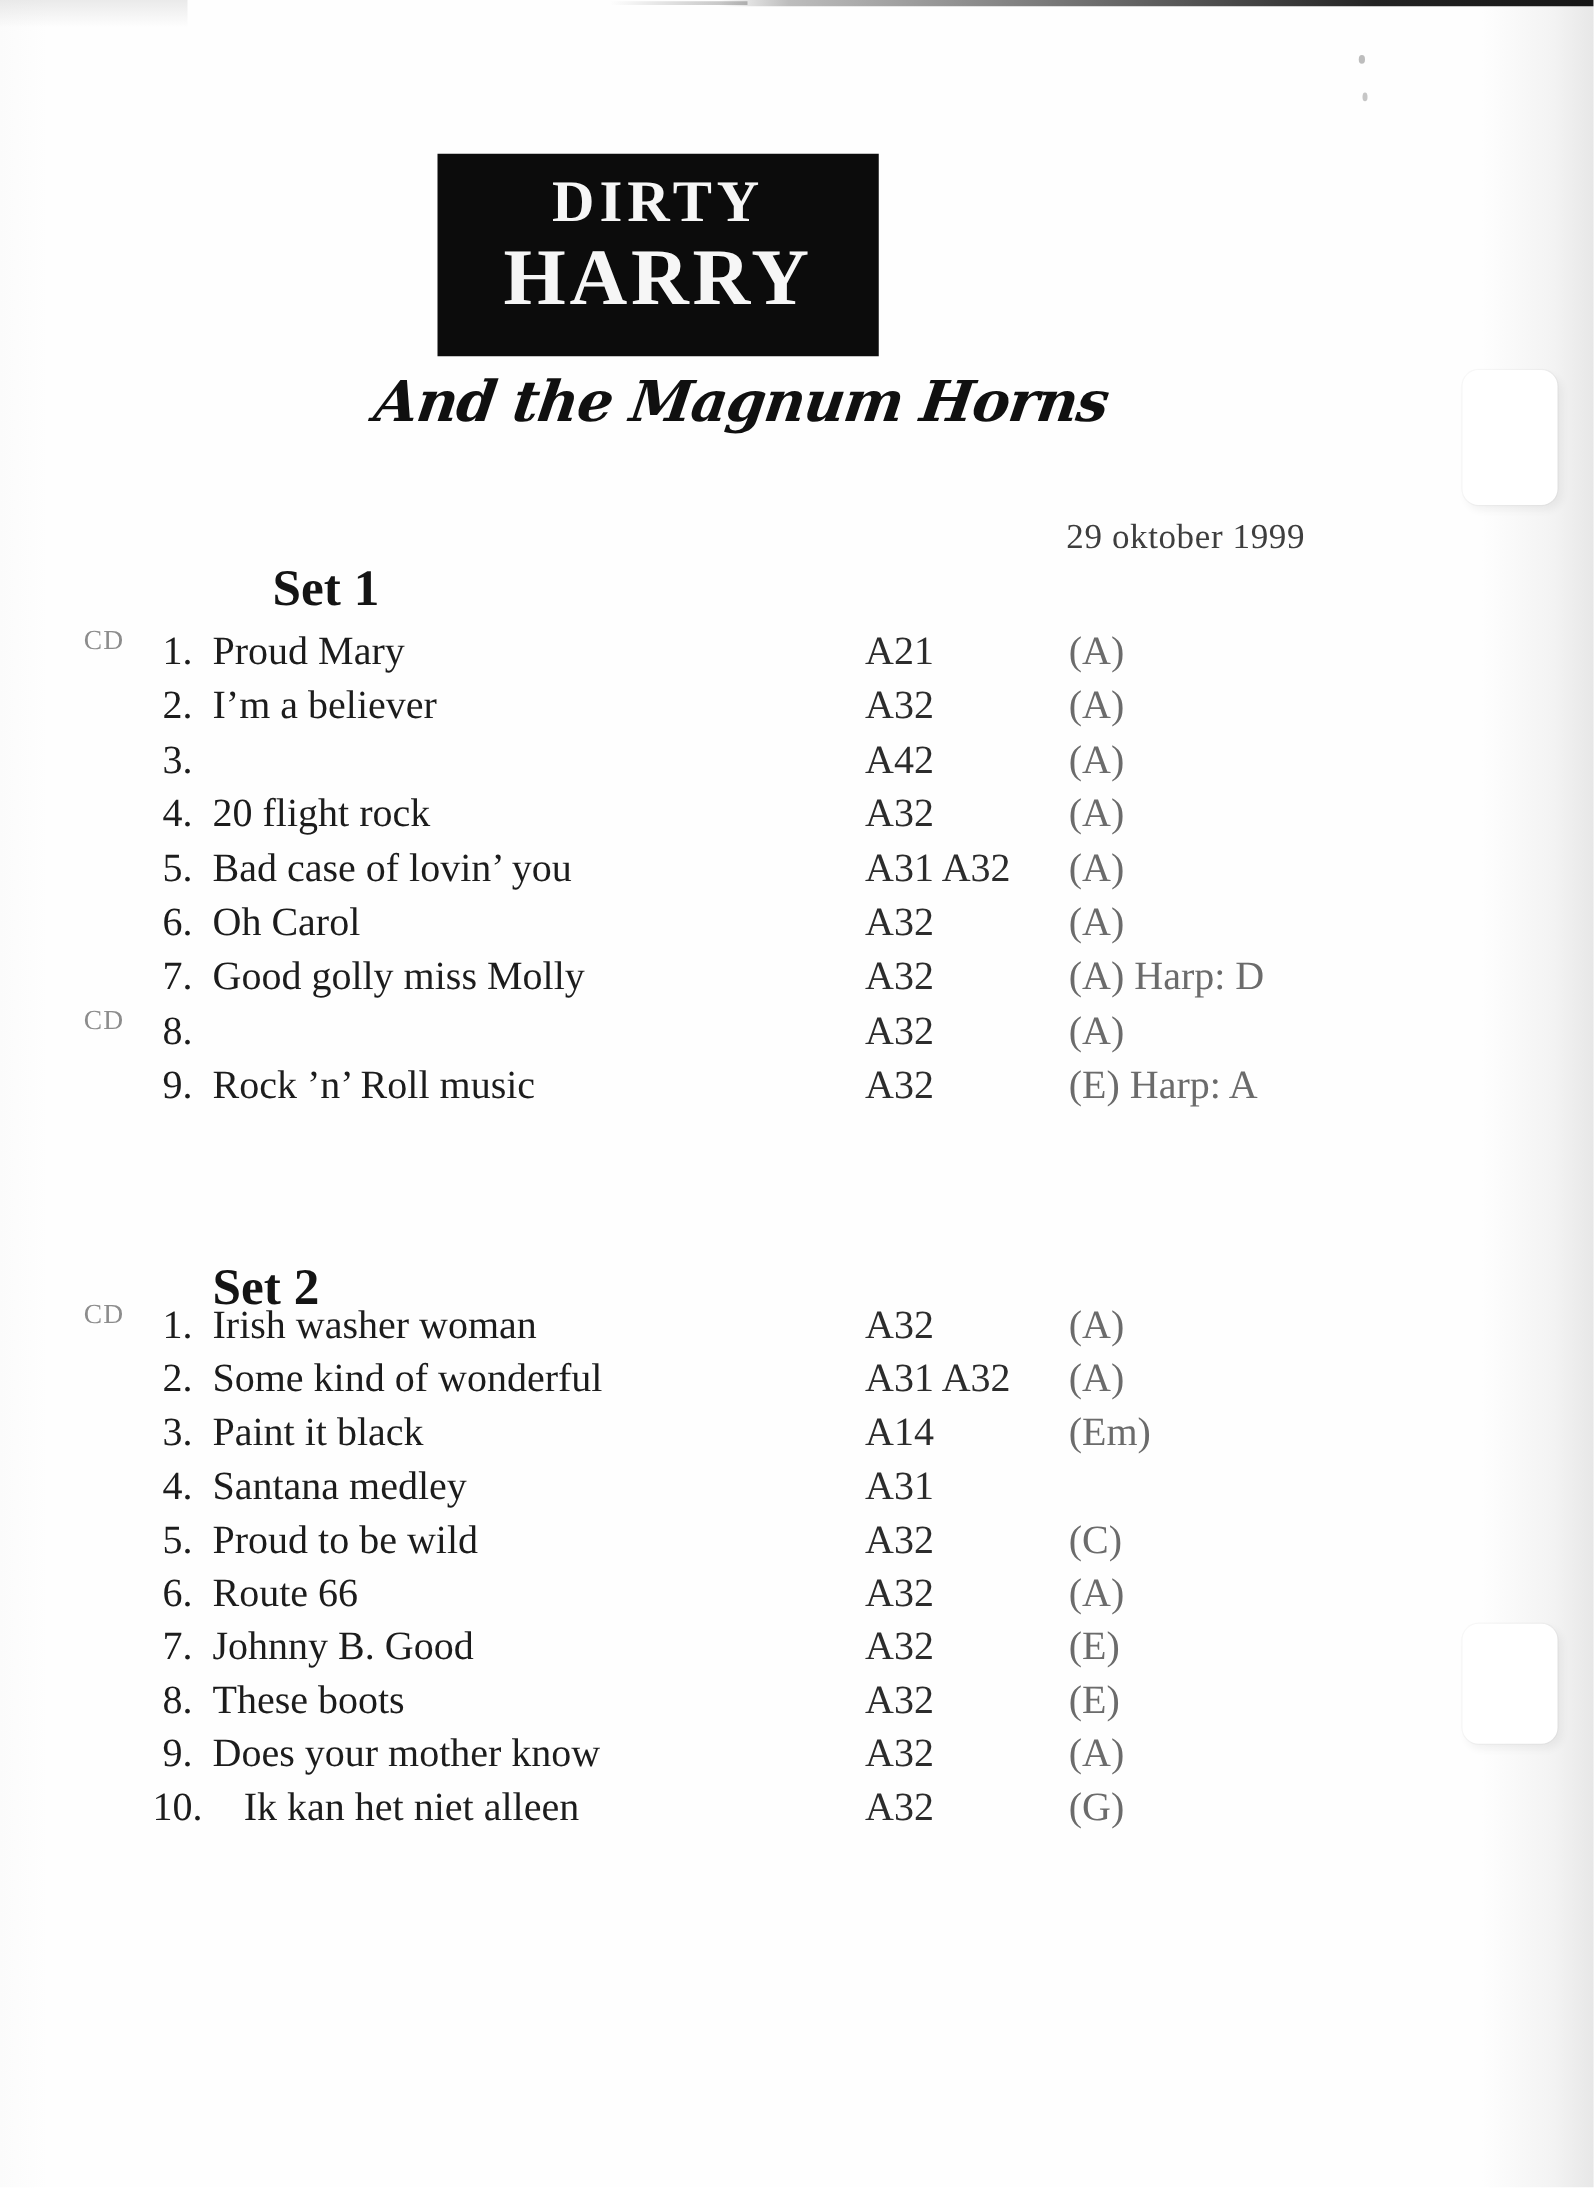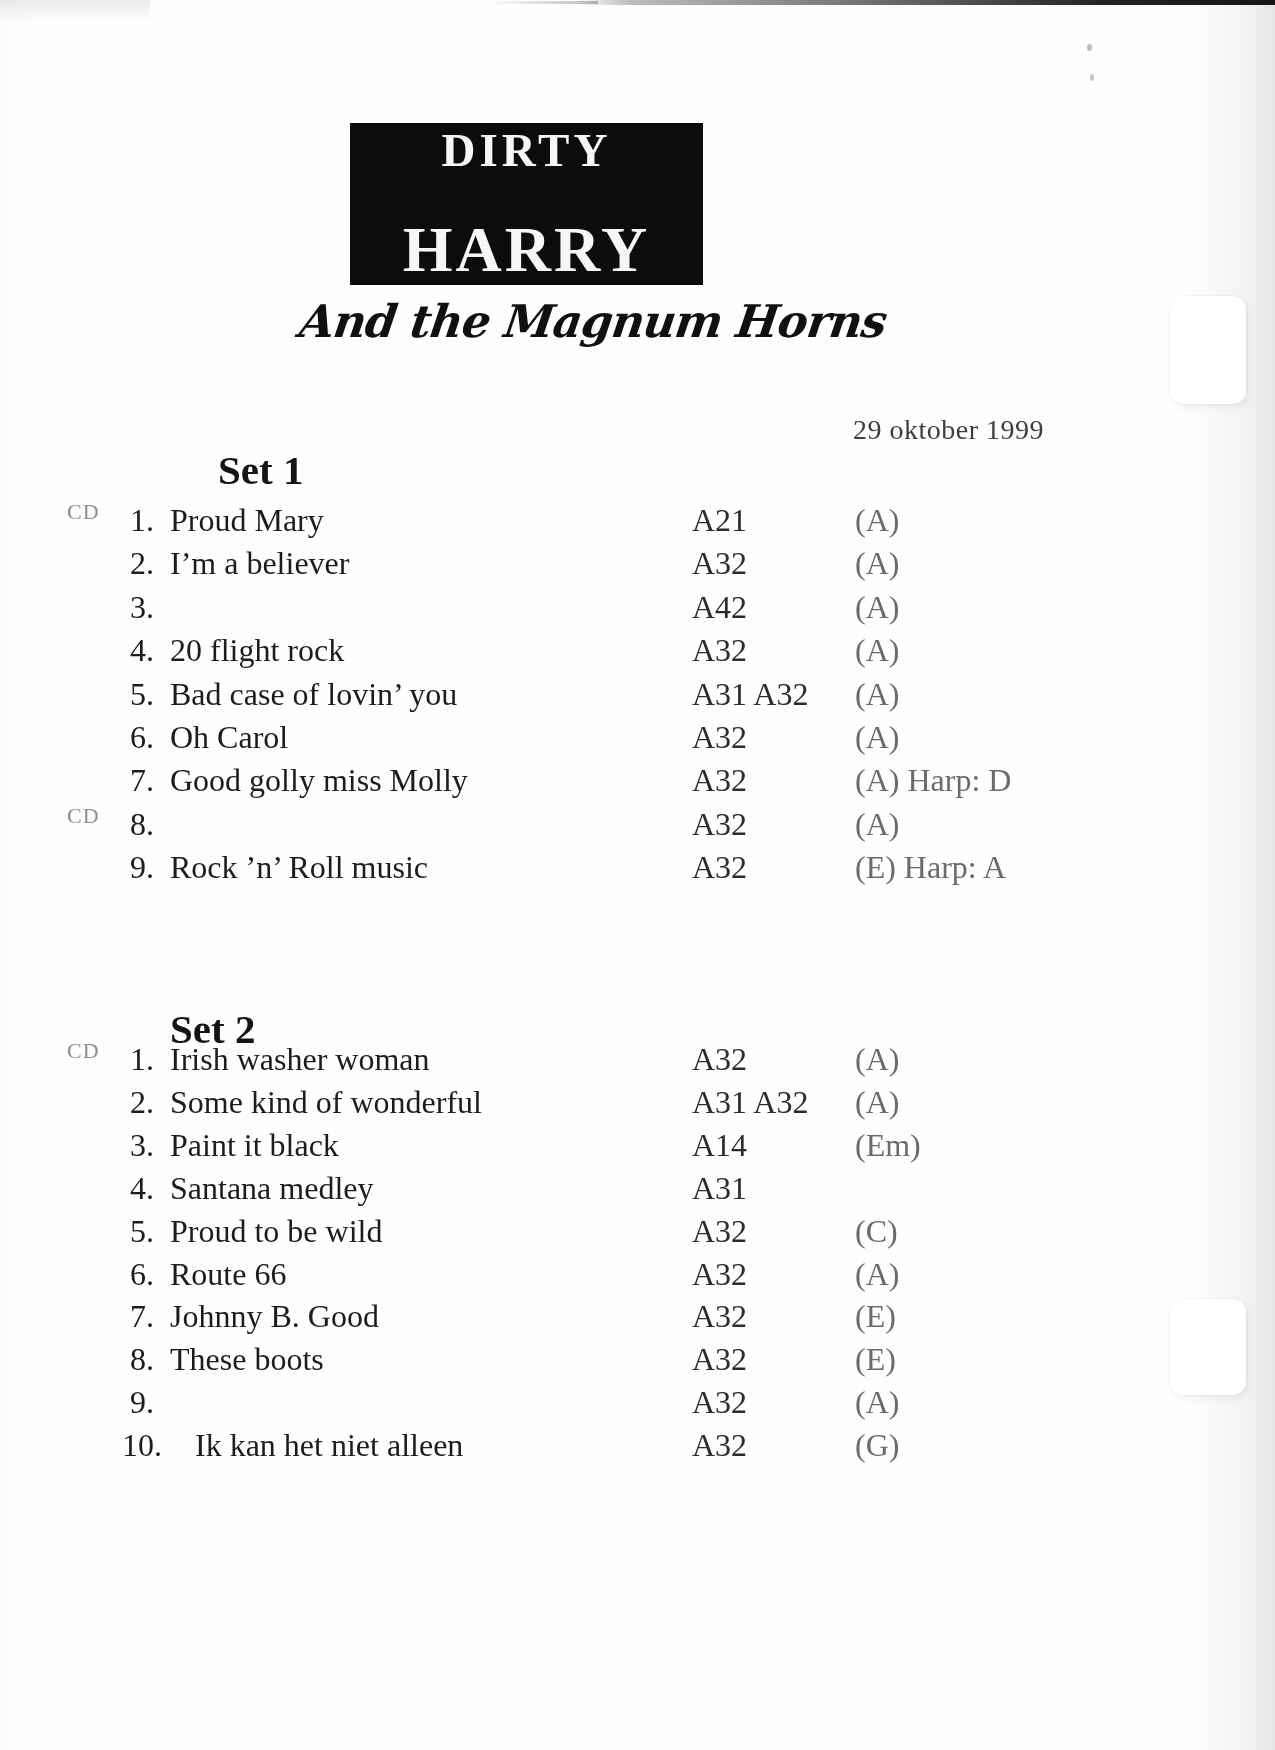--- a/index.html
+++ b/index.html
@@ -35,24 +35,24 @@
   .tab {
     position:absolute; width:76px; background:#ffffff; border-radius:13px;
     box-shadow:0 0 0 1px rgba(0,0,0,0.028), 3px 4px 7px rgba(0,0,0,0.055);
   }
   .tab-1 { left:1170px; top:296px;  height:108px; }
   .tab-2 { left:1170px; top:1299px; height:96px; }
 
   
   .logo {
     position:absolute; left:350px; top:123px; width:353px; height:162px;
-    background:#0c0c0c; color:#f6f6f6; text-align:center; 
+    background:#0c0c0c; color:#f6f6f6; text-align:center; padding-top:12px;
   }
   .logo-line1 { font-size:47px; font-weight:bold; letter-spacing:4px; line-height:54px; }
-  .logo-line2 { font-size:64px; font-weight:bold; letter-spacing:3px; line-height:66px;margin-top:40px; }
+  .logo-line2 { font-size:64px; font-weight:bold; letter-spacing:3px; line-height:66px; }
 
   .subtitle {
     position:absolute; left:300px; top:297px; width:490px; text-align:center;
     font-family:"DejaVu Serif", serif; font-style:italic; font-weight:bold;
     font-size:45px; line-height:50px; color:#101010;
     transform:skewX(-8deg); letter-spacing:-1px; white-space:nowrap;
   }
 
   .doc-date {
     position:absolute; left:853px; top:399px;
@@ -196,20 +196,21 @@
       <span class="key">(E)</span>
     </div>
     <div class="row" style="top: 1339px;">
       <span class="num">8.</span>
       <span class="title">These boots</span>
       <span class="code">A32</span>
       <span class="key">(E)</span>
     </div>
     <div class="row" style="top: 1382px;">
       <span class="num">9.</span>
+      <span class="title">Does your mother know</span>
       <span class="code">A32</span>
       <span class="key">(A)</span>
     </div>
     <div class="row wide-num" style="top: 1425px; padding-left: 26px;">
       <span class="num">10.</span>
       <span class="title">Ik kan het niet alleen</span>
       <span class="code">A32</span>
       <span class="key">(G)</span>
     </div>
   </div>

